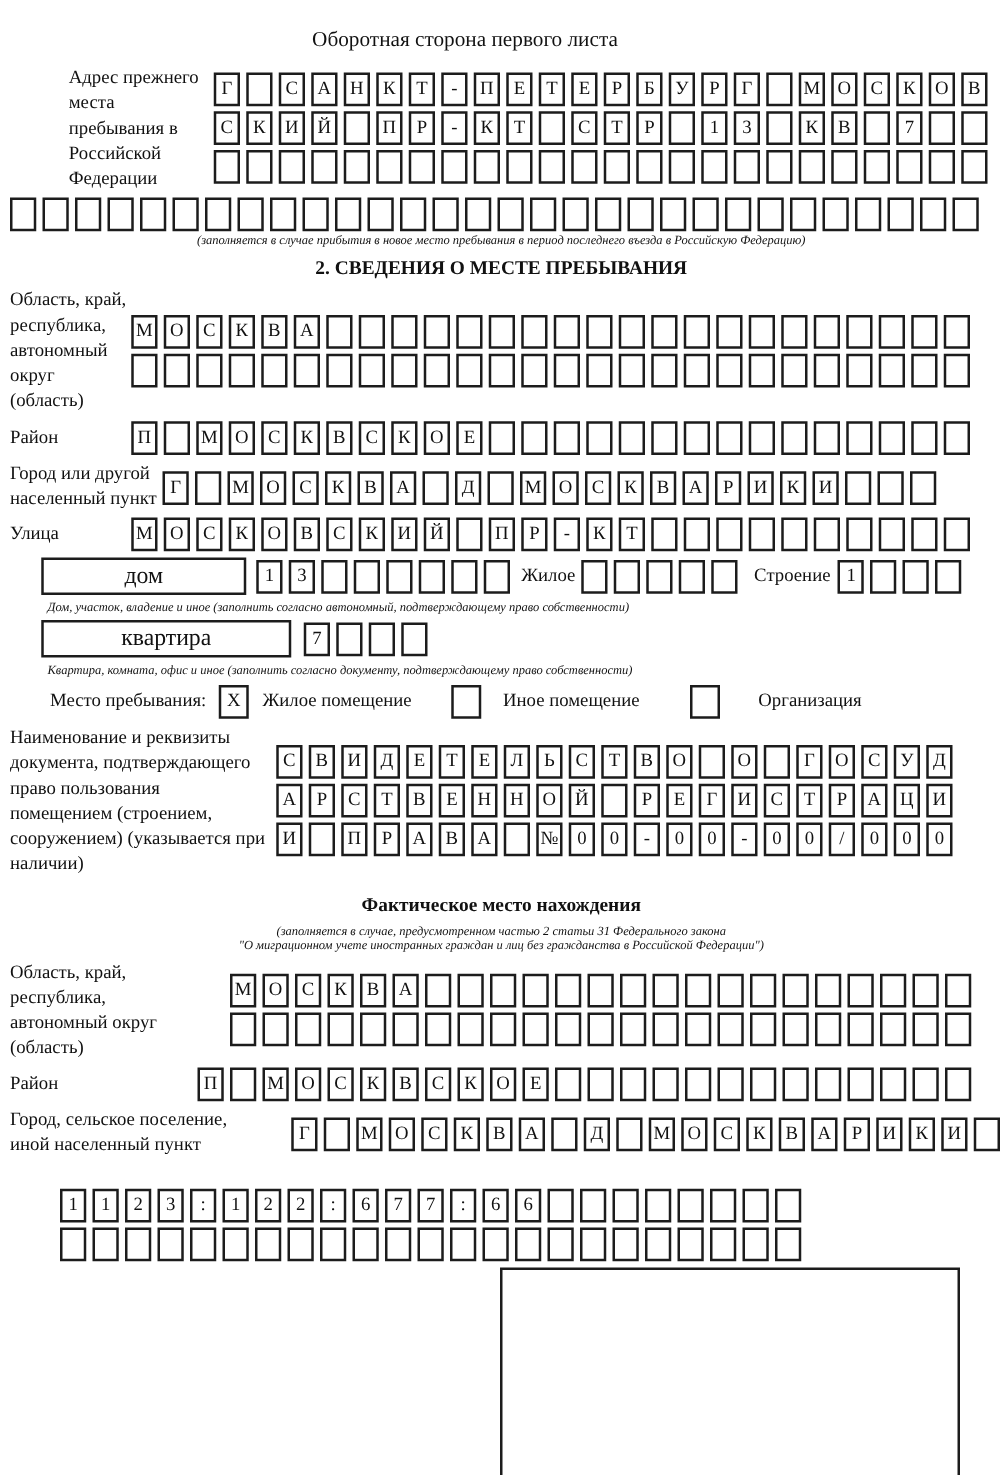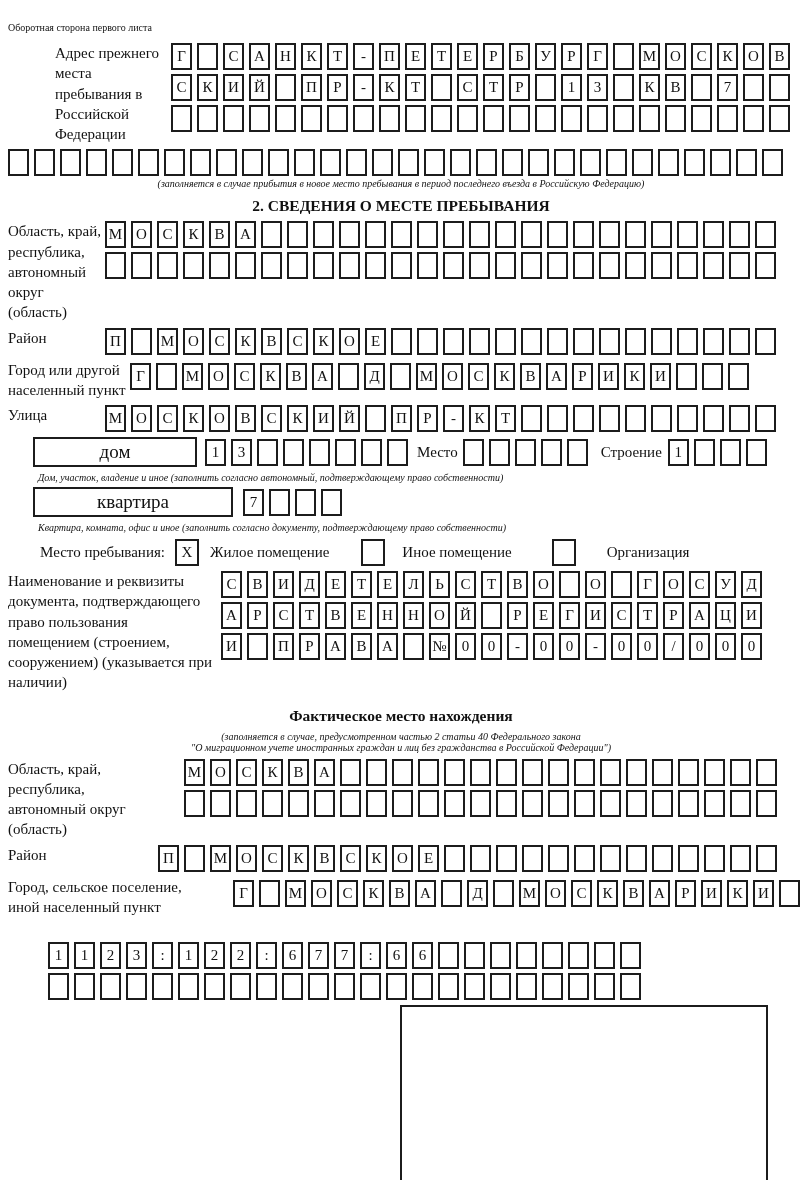--- a/index.html
+++ b/index.html
@@ -1,24 +1,24 @@
 <!DOCTYPE html>
 <html><head>
 <meta charset="utf-8">
 <style>
   html,body{margin:0;padding:0;background:#fff;}
   body{width:800px;min-height:1180px;font-family:"Liberation Serif","DejaVu Serif",serif;color:#111;}
   .page{width:800px;box-sizing:border-box;padding:8px 6px 10px 8px;}
-  .hdr-note{text-align:left;padding:14px 58px 10px 0;font-size:10px;}
+  .hdr-note{text-align:center;padding:14px 58px 10px 0;font-size:17px;}
   
   .boxrow{display:flex;flex-wrap:nowrap;}
   .cell{width:17px;height:23px;border:2px solid #1c1c1c;margin-right:5px;flex:0 0 auto;
         font-size:15px;line-height:23px;text-align:center;background:#fff;}
   .rows{display:flex;flex-direction:column;gap:4px;}
-  .field{display:flex;align-items:flex-start;margin-bottom:5px;}
+  .field{display:flex;align-items:center;margin-bottom:5px;}
   .lbl{font-size:15px;line-height:1.35;flex:0 0 auto;}
   .caption{font-size:10px;font-style:italic;}
   .center{text-align:center;}
   .sec-title{font-weight:bold;font-size:15.5px;text-align:center;margin:8px 0 6px 0;}
   .labelbox{border:2px solid #1c1c1c;height:26px;line-height:26px;text-align:center;
             font-size:19px;flex:0 0 auto;background:#fff;}
   .inline-lbl{font-size:15px;line-height:27px;white-space:nowrap;}
   .chk .cell{width:20px;}
   .stamp-zone{margin-left:392px;width:368px;}
   .stamp-box{border:2px solid #1c1c1c;height:178px;background:#fff;}
@@ -310,21 +310,21 @@
     <div class="boxrow" style="margin-left:8px;">
         <div class="cell">1</div>
         <div class="cell">3</div>
         <div class="cell"></div>
         <div class="cell"></div>
         <div class="cell"></div>
         <div class="cell"></div>
         <div class="cell"></div>
         <div class="cell"></div>
       </div>
-    <div class="inline-lbl" style="margin-left:4px;margin-right:5px;">Место</div>
+    <div class="inline-lbl" style="margin-left:4px;margin-right:5px;">Жилое</div>
     <div class="boxrow">
         <div class="cell"></div>
         <div class="cell"></div>
         <div class="cell"></div>
         <div class="cell"></div>
         <div class="cell"></div>
       </div>
     <div class="inline-lbl" style="margin-left:8px;margin-right:6px;">Строение</div>
     <div class="boxrow">
         <div class="cell">1</div>
@@ -431,21 +431,21 @@
           <div class="cell">0</div>
           <div class="cell">/</div>
           <div class="cell">0</div>
           <div class="cell">0</div>
           <div class="cell">0</div>
         </div>
     </div>
   </div>
 
   <div class="sec-title" style="margin-top:14px;">Фактическое место нахождения</div>
-  <div class="caption center">(заполняется в случае, предусмотренном частью 2 статьи 40 Федерального закона</div>
+  <div class="caption center">(заполняется в случае, предусмотренном частью 2 статьи 31 Федерального закона</div>
   <div class="caption center" style="margin-bottom:6px;">"О миграционном учете иностранных граждан и лиц без гражданства в Российской Федерации")</div>
 
   <div class="field">
     <div class="lbl" style="width:140px;">Область, край, республика, автономный округ (область)</div>
     <div class="rows" style="margin-left:36px;">
       <div class="boxrow">
           <div class="cell">М</div>
           <div class="cell">О</div>
           <div class="cell">С</div>
           <div class="cell">К</div>

